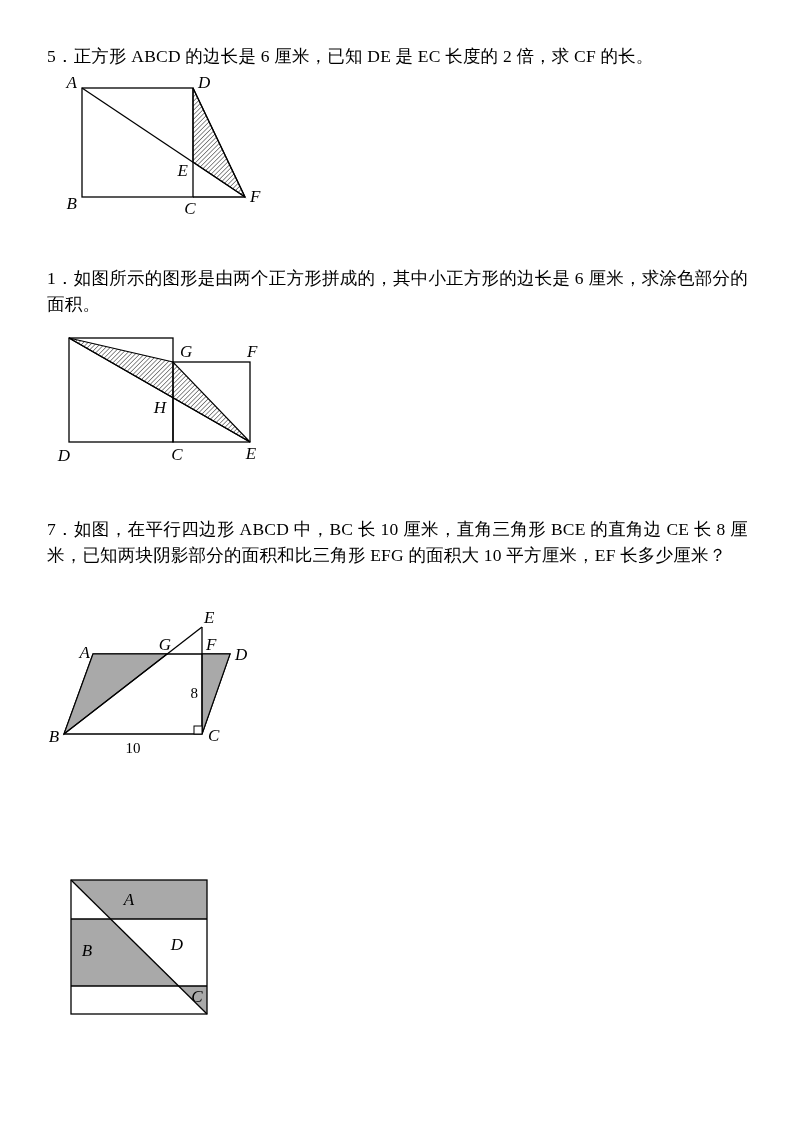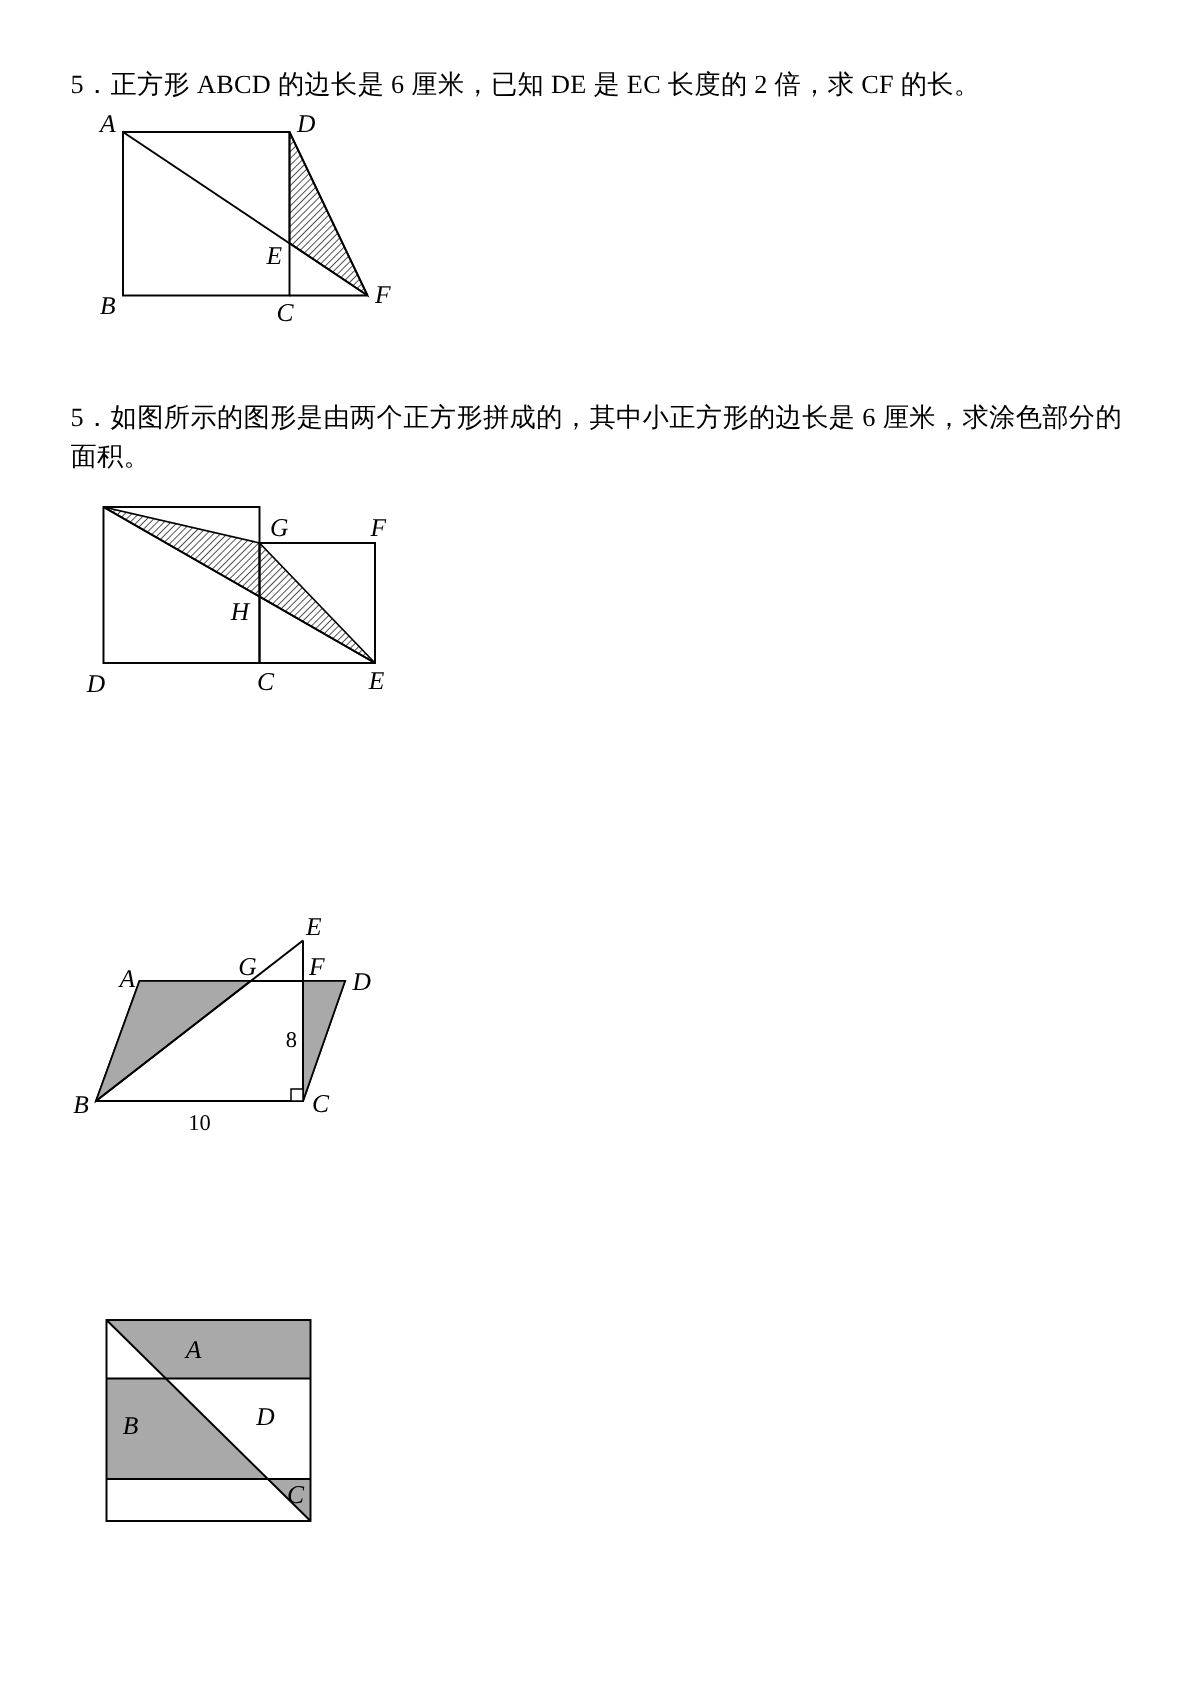--- a/index.html
+++ b/index.html
@@ -56,40 +56,41 @@
     <line class="ln" x1="193" y1="88" x2="245" y2="197"></line>
     <line class="ln" x1="193" y1="197" x2="245" y2="197"></line>
     <text class="lbl" x="77" y="88" text-anchor="end">A</text>
     <text class="lbl" x="198" y="88" text-anchor="start">D</text>
     <text class="lbl" x="77" y="209" text-anchor="end">B</text>
     <text class="lbl" x="190" y="214" text-anchor="middle">C</text>
     <text class="lbl" x="188" y="176" text-anchor="end">E</text>
     <text class="lbl" x="250" y="202" text-anchor="start">F</text>
   </svg>
 
-  <p class="prob" style="top:266px">5．如图所示的图形是由两个正方形拼成的，其中小正方形的边长是 6 厘米，求涂色部分的面积。</p>
+  <p class="prob" style="top:266px">1．如图所示的图形是由两个正方形拼成的，其中小正方形的边长是 6 厘米，求涂色部分的面积。</p>
 
   <svg class="fig" style="left:55px; top:332px" width="215" height="140" viewBox="55 332 215 140">
     <defs>
       <pattern id="hatch6" patternUnits="userSpaceOnUse" width="3.2" height="3.2" patternTransform="rotate(45)">
         <line x1="0" y1="0" x2="0" y2="3.2" stroke="#000" stroke-width="0.9"></line>
       </pattern>
     </defs>
     <rect class="ln" x="69" y="338" width="104" height="104"></rect>
     <rect class="ln" x="173" y="362" width="77" height="80"></rect>
     <polygon points="69,338 173,362 250,442" fill="url(#hatch6)" stroke="#000" stroke-width="1.1"></polygon>
     <line class="ln" x1="69" y1="338" x2="250" y2="442"></line>
     <text class="lbl" x="180" y="357" text-anchor="start">G</text>
     <text class="lbl" x="247" y="357" text-anchor="start">F</text>
     <text class="lbl" x="160" y="413" text-anchor="middle">H</text>
     <text class="lbl" x="64" y="461" text-anchor="middle">D</text>
     <text class="lbl" x="177" y="460" text-anchor="middle">C</text>
     <text class="lbl" x="251" y="459" text-anchor="middle">E</text>
   </svg>
 
+  <p class="prob" style="top:517px">7．如图，在平行四边形 ABCD 中，BC 长 10 厘米，直角三角形 BCE 的直角边 CE 长 8 厘米，已知两块阴影部分的面积和比三角形 EFG 的面积大 10 平方厘米，EF 长多少厘米？</p>
 
   <svg class="fig" style="left:48px; top:610px" width="212" height="152" viewBox="48 610 212 152">
     <polygon class="ln" points="93,654 230,654 202,734 64,734" fill="#fff"></polygon>
     <polygon points="93,654 167,654 64,734" stroke="#000" stroke-width="1.1" fill="#a9a9a9"></polygon>
     <polygon points="202,654 230,654 202,734" stroke="#000" stroke-width="1.1" fill="#a9a9a9"></polygon>
     <line class="ln" x1="64" y1="734" x2="202" y2="627"></line>
     <line class="ln" x1="202" y1="627" x2="202" y2="734"></line>
     <rect x="194" y="726" width="8" height="8" fill="#fff" stroke="#000" stroke-width="1"></rect>
     <text class="lbl" x="90" y="658" text-anchor="end">A</text>
     <text class="lbl" x="54" y="742" text-anchor="middle">B</text>

